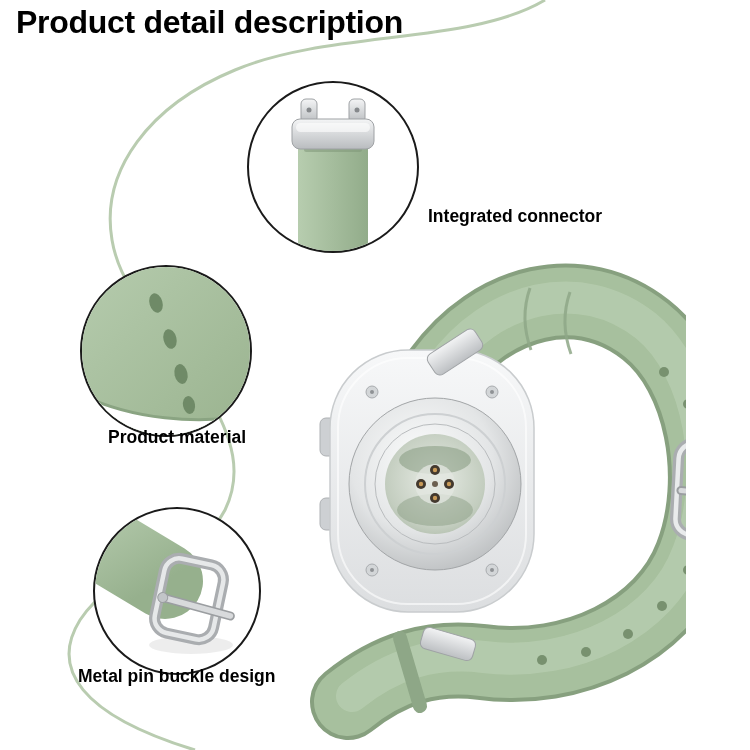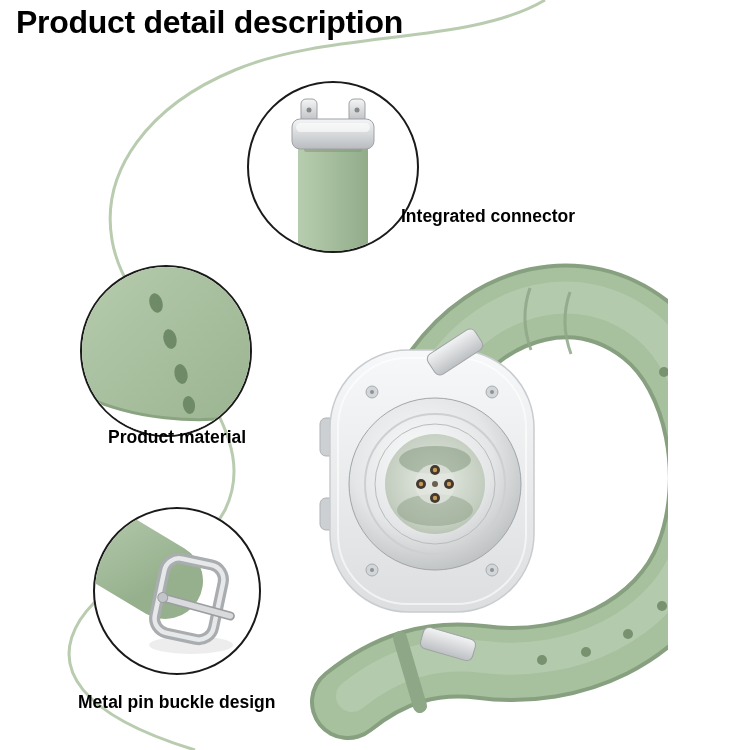--- a/index.html
+++ b/index.html
@@ -1,42 +1,43 @@
 <!DOCTYPE html>
 <html style="--background: #ffffff; --text: #000000; --curve-green: #b9ccb0; --strap-green: #a7c09e; --strap-green-dark: #87a07f; --metal-silver: #d2d5d8; --circle-border: #1a1a1a;"><head>
 <meta charset="utf-8">
 <style>
   html,body{margin:0;padding:0;background:#fff;}
   .canvas{
     position:relative;width:668px;height:750px;overflow:hidden;
     background:var(--background,#ffffff);
     font-family:"Liberation Sans",sans-serif;
+    padding-left:18px;
   }
   .scene{position:absolute;left:0;top:0;width:750px;height:750px;}
   .curve{fill:none;stroke:var(--curve-green,#b9ccb0);stroke-width:3;}
   .title{
     position:absolute;left:16px;top:4px;margin:0;
     font-size:32px;font-weight:bold;letter-spacing:-.3px;
     color:var(--text,#000);
   }
   .callout{
     position:absolute;border-radius:50%;background:#fff;
     border:2px solid var(--circle-border,#1a1a1a);overflow:hidden;
   }
   .callout svg{display:block;width:100%;height:100%;}
   .c1{left:247px;top:81px;width:168px;height:168px;}
   .c2{left:80px;top:265px;width:168px;height:168px;}
   .c3{left:93px;top:507px;width:164px;height:164px;}
   .label{
     position:absolute;font-weight:bold;font-size:17.5px;white-space:nowrap;
     color:var(--text,#000);
   }
-  .l1{left:401px;top:206px;}
+  .l1{left:428px;top:206px;}
   .l2{left:108px;top:427px;}
-  .l3{left:78px;top:692px;}
+  .l3{left:78px;top:666px;}
   
   .band-shadow{fill:none;stroke:var(--strap-green-dark,#87a07f);stroke-width:76;stroke-linecap:round;}
   .band-main{fill:none;stroke:var(--strap-green,#a7c09e);stroke-width:68;stroke-linecap:round;}
   .band-hi{fill:none;stroke:#c3d6bc;stroke-width:32;stroke-linecap:round;opacity:.45;}
   .stitch{fill:none;stroke:#8ea787;stroke-width:3;opacity:.85;}
   .strap-hole{fill:#78916f;}
 </style>
 </head>
 <body>
 

